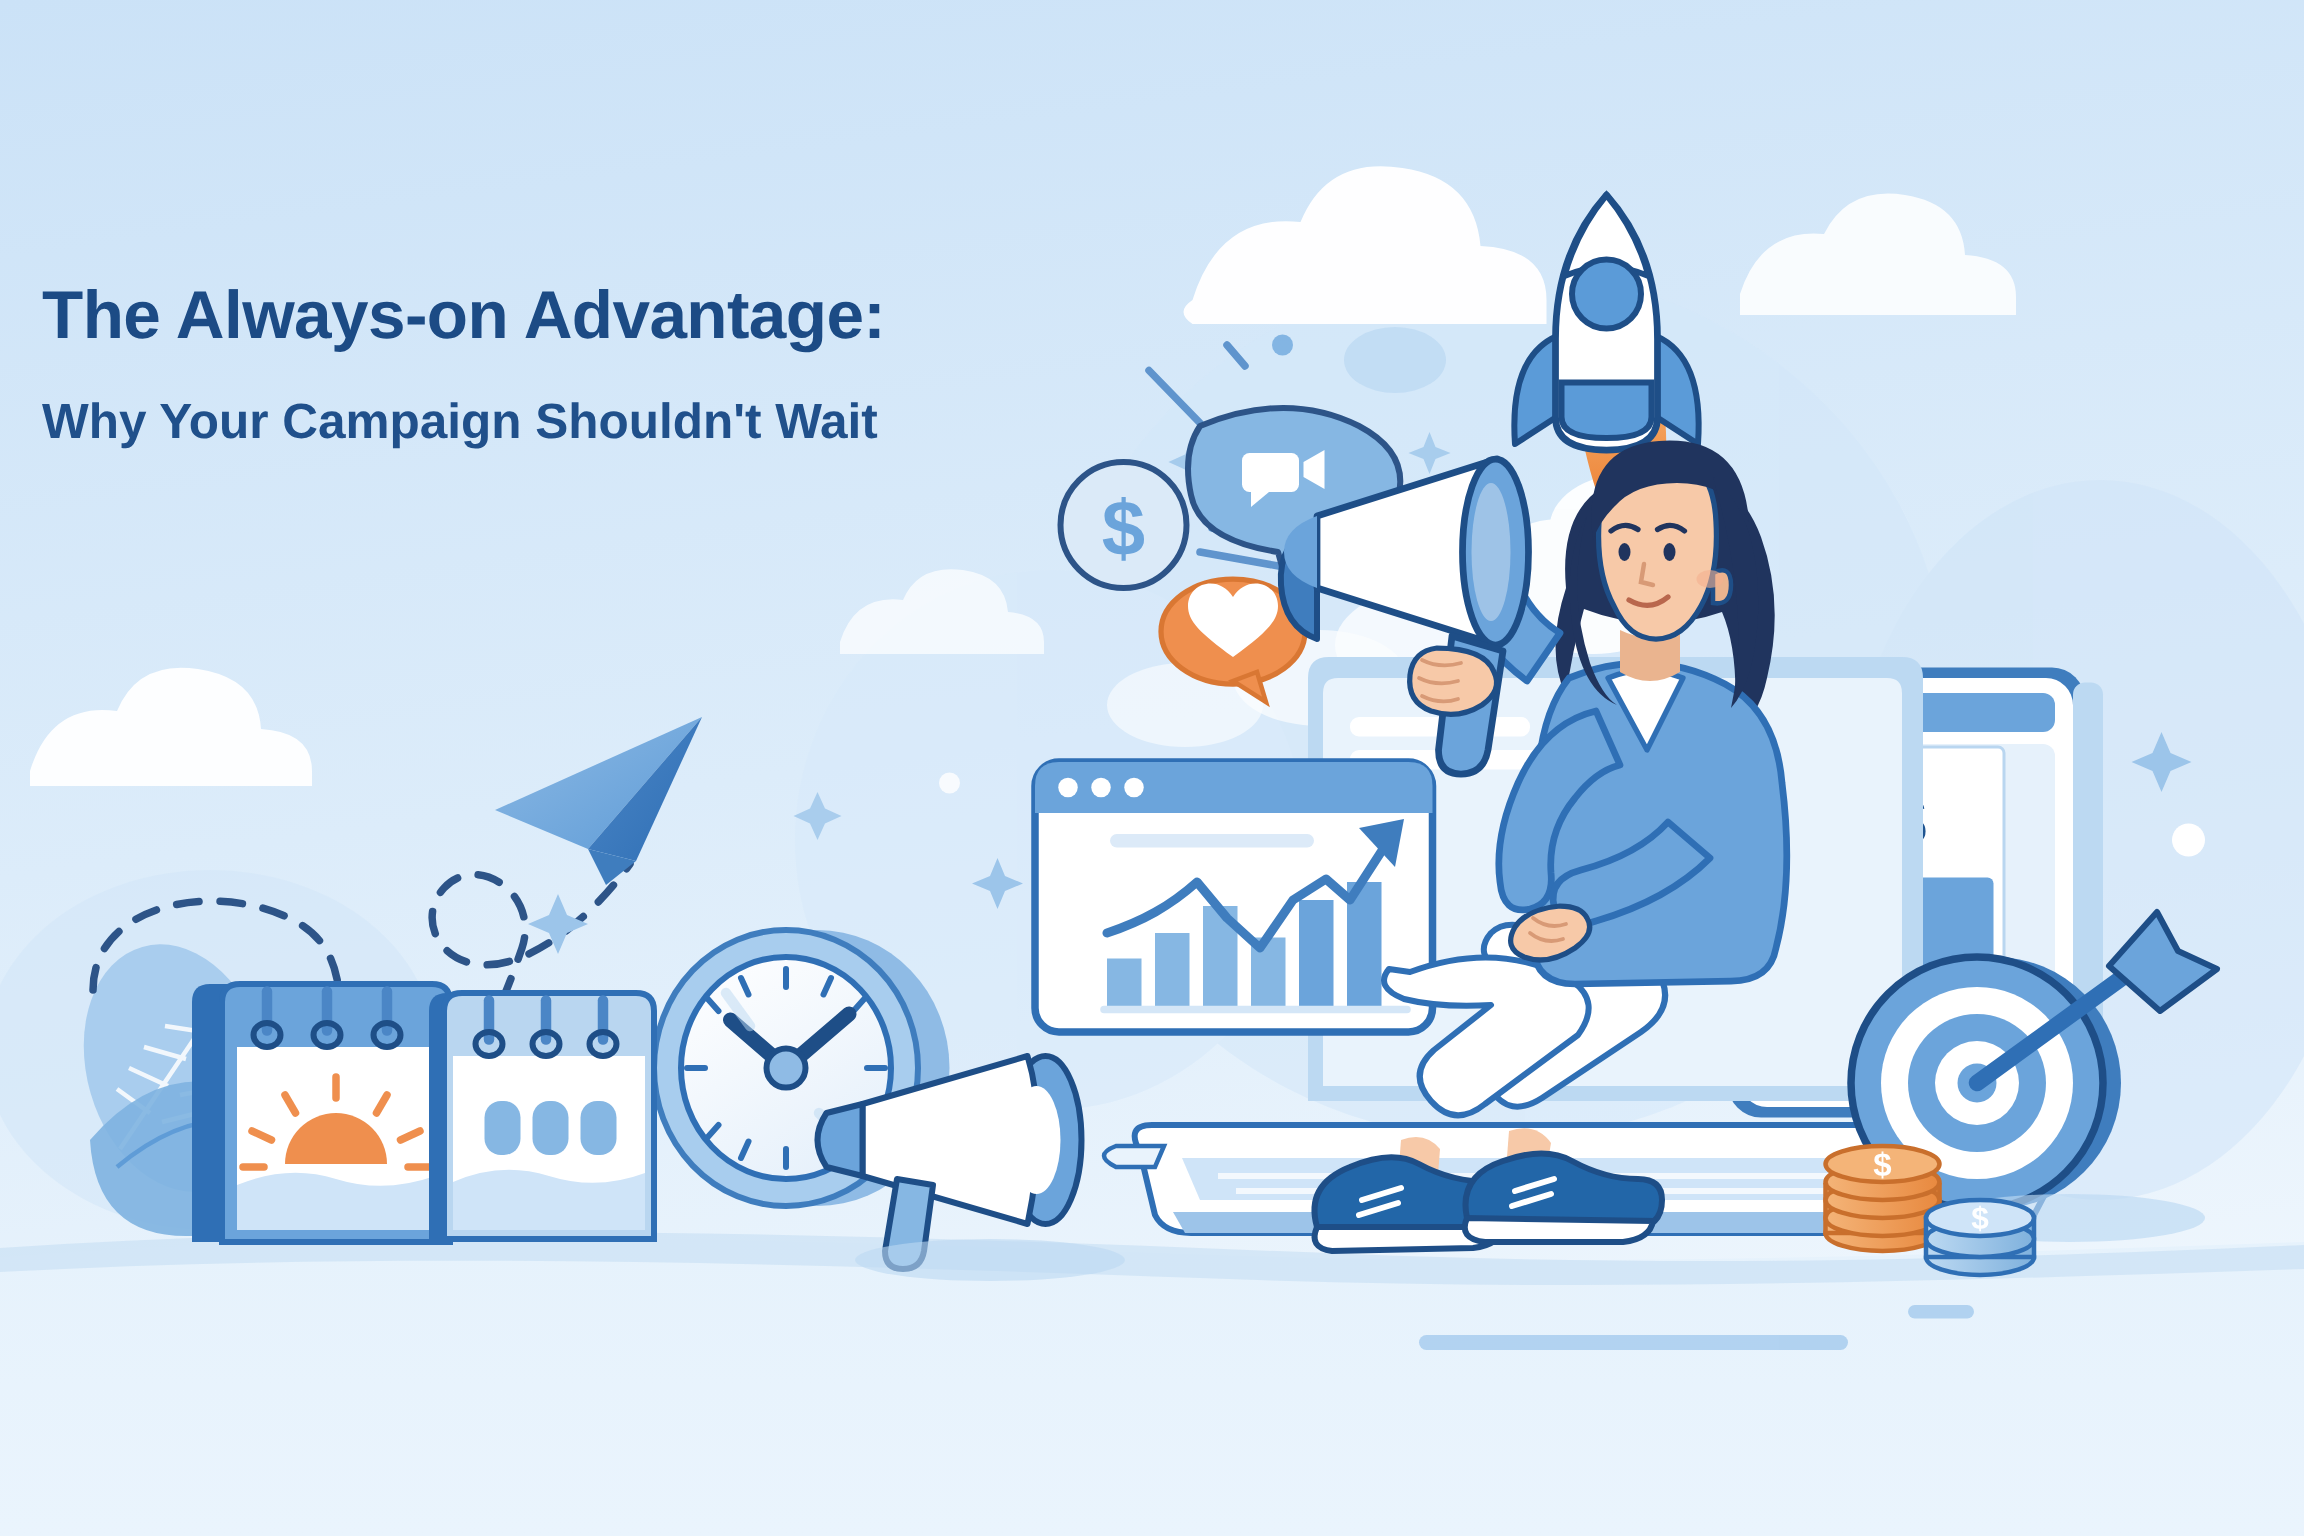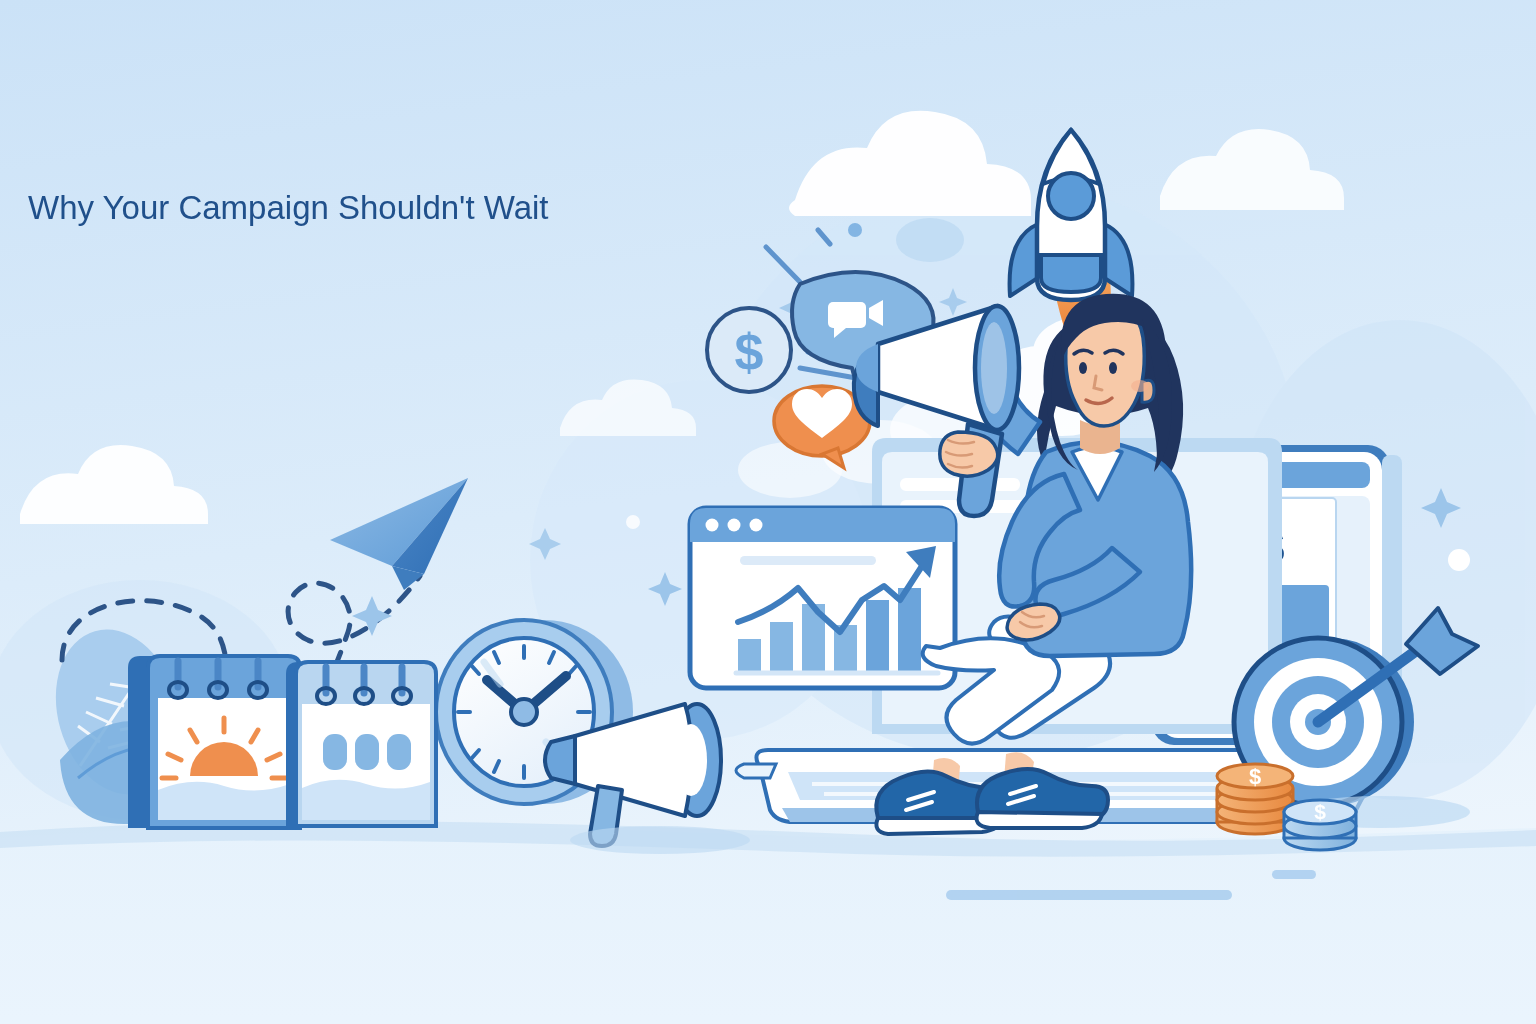--- a/index.html
+++ b/index.html
@@ -11,21 +11,21 @@
   .abs{position:absolute;}
   .svgfull{position:absolute;left:0;top:0;width:1536px;height:1024px;}
 
   
   #headline{left:28px;top:186px;width:700px;}
   #title{
     font-size:45px;font-weight:bold;color:#1c4b85;letter-spacing:-0.4px;
     line-height:1.05;margin:0 0 26px 0;white-space:nowrap;
   }
   .sub-line{
-    font-size:33px;color:#20508b;line-height:1.32;white-space:nowrap;font-weight:400;
+    font-size:33px;color:#20508b;line-height:1.32;white-space:nowrap;font-weight:700;
   }
 </style>
 </head>
 <body>
 
 <div id="stage">
 
   <svg class="svgfull" viewBox="0 0 1536 1024">
     <defs>
       <linearGradient id="gBg" x1="0" y1="0" x2="0.2" y2="1">
@@ -435,16 +435,17 @@
       </g>
     </g>
 
     <g fill="#a8cdee" opacity="0.85">
       <rect x="946" y="890" width="286" height="10" rx="5"></rect>
       <rect x="1272" y="870" width="44" height="9" rx="4.5"></rect>
     </g>
   </svg>
 
   <div class="abs" id="headline">
+    <div id="title">The Always-on Advantage:</div>
     <div class="sub-line">Why Your Campaign Shouldn't Wait</div>
   </div>
 
 </div>
 
 </body></html>

